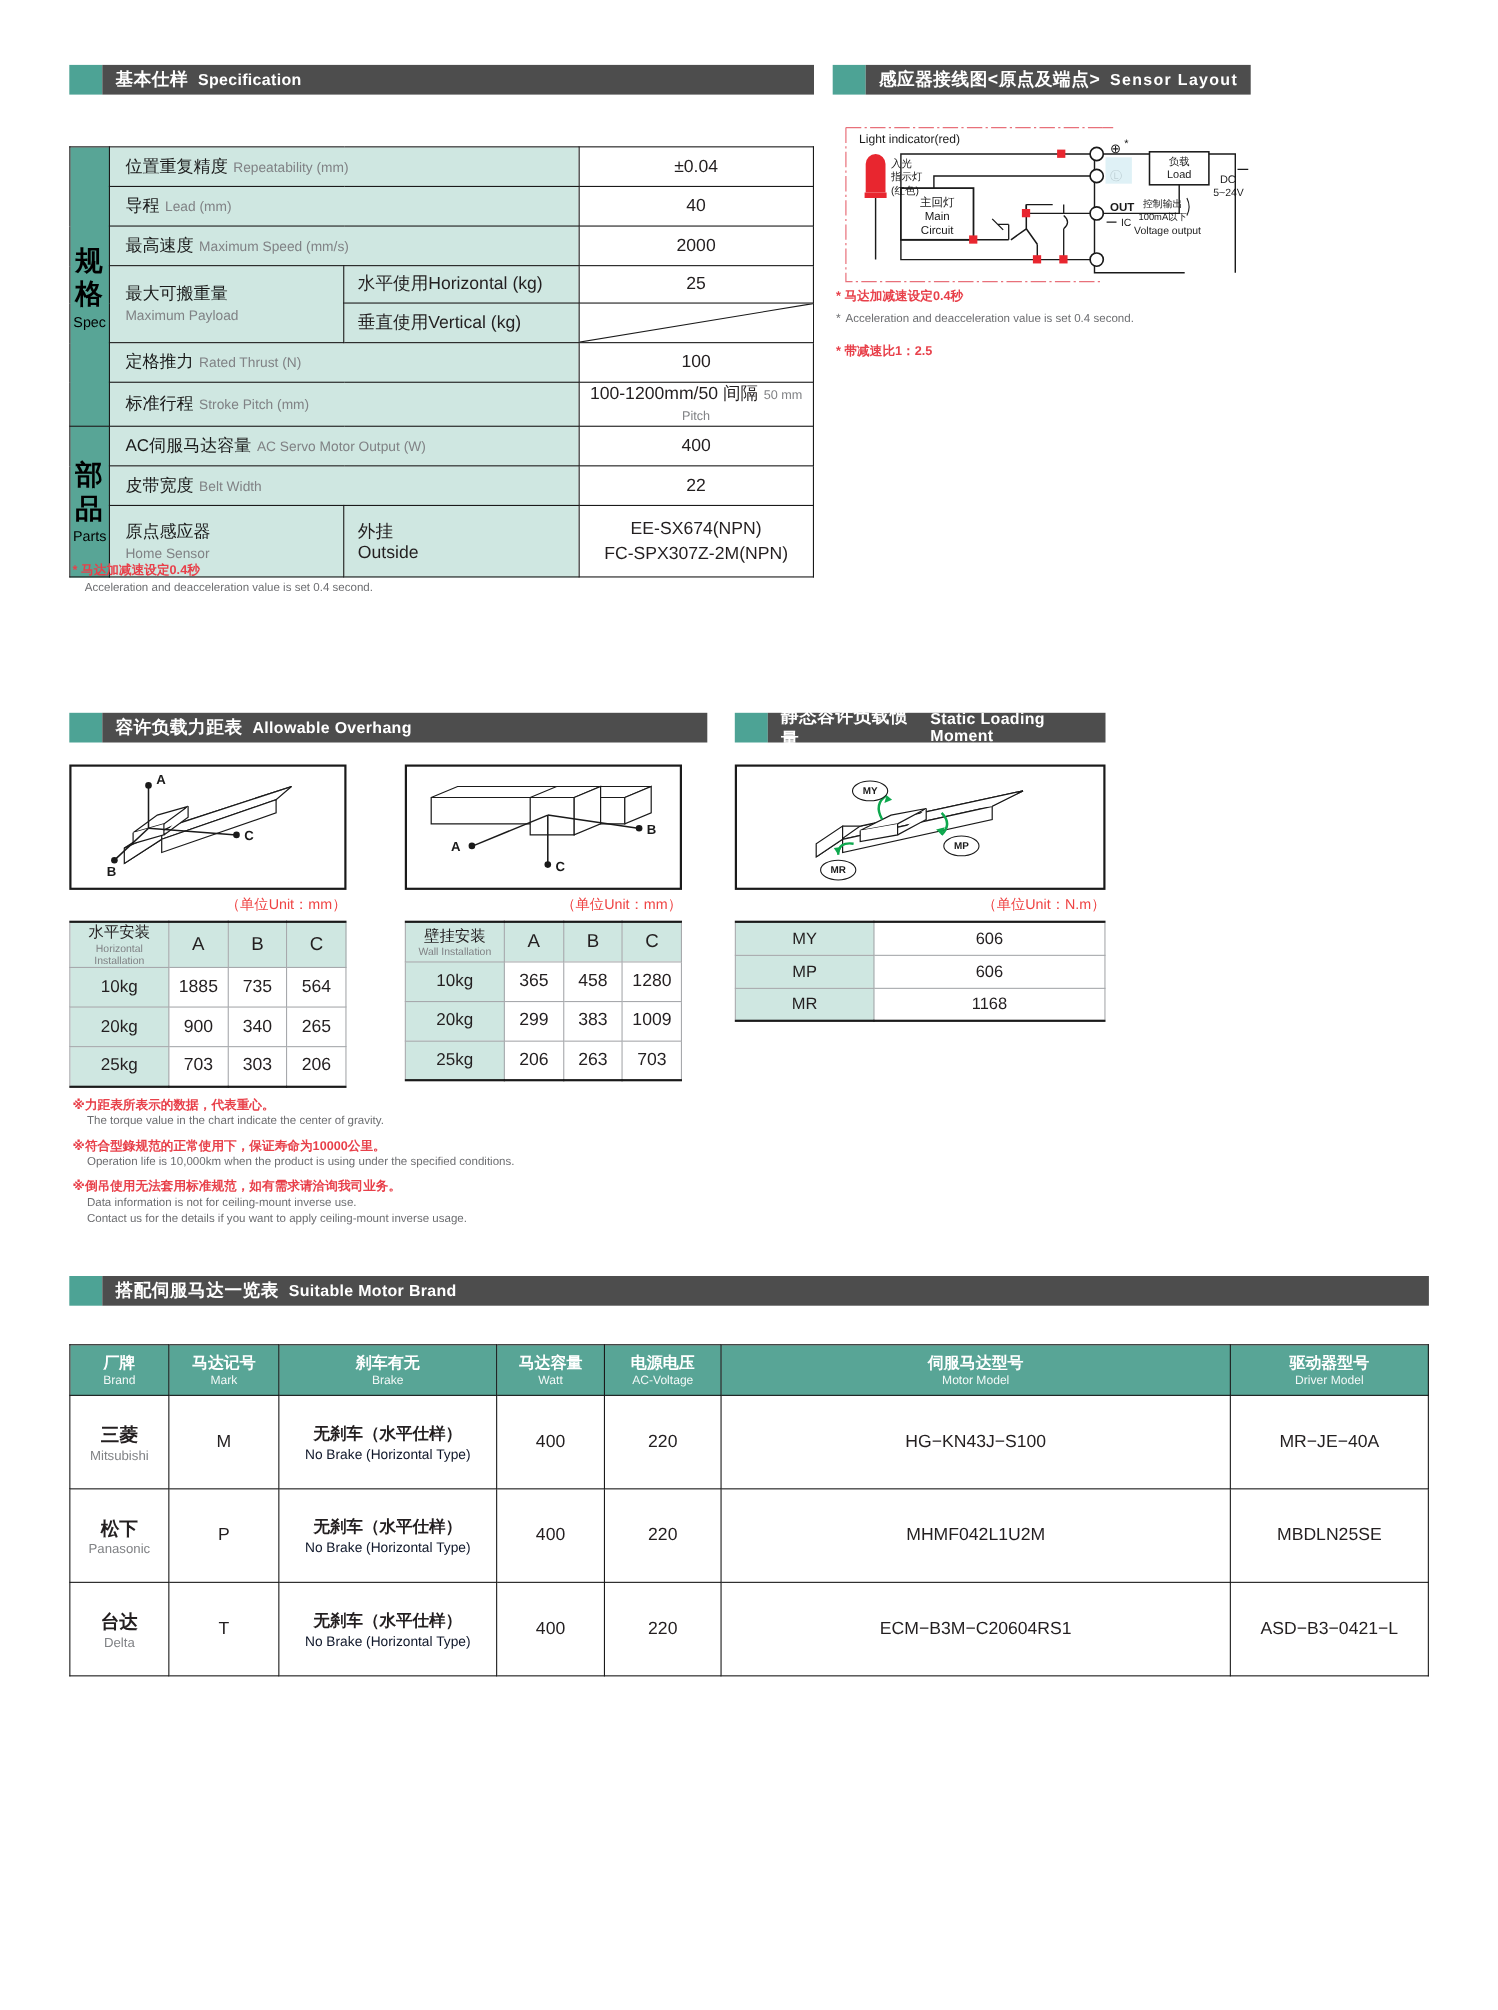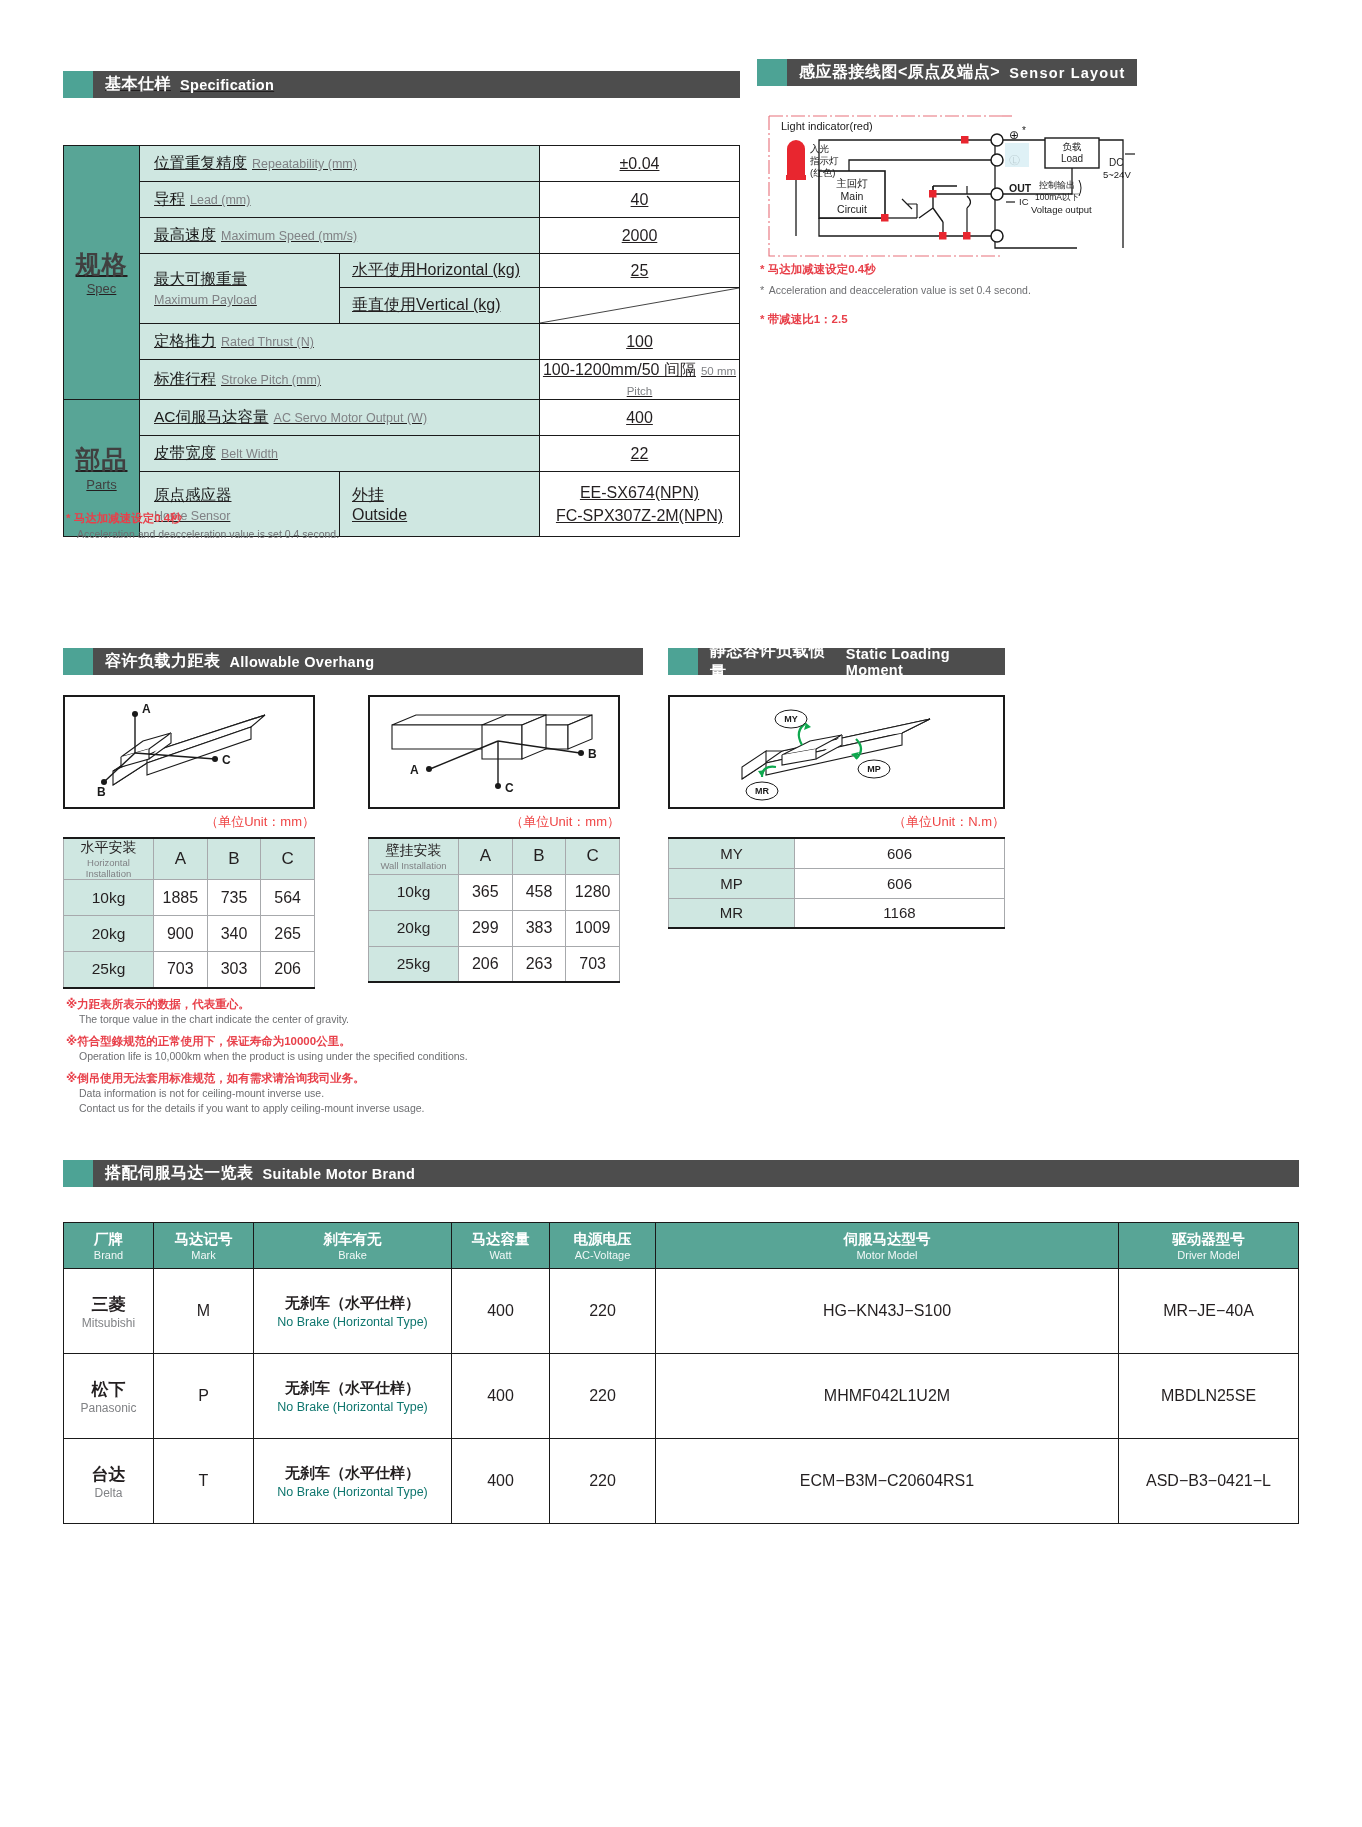--- a/index.html
+++ b/index.html
@@ -16,27 +16,27 @@
   .sect-bar { display: flex; align-items: stretch; height: 27px; }
   .sect-bar .accent { width: 30px; background: #4da395; flex: none; }
   .sect-bar .bar {
     flex: 1; background: #4d4d4d; color: #fff;
     display: flex; align-items: center; padding-left: 12px; gap: 9px;
   }
   .sect-bar .cn { font-size: 16px; font-weight: bold; letter-spacing: .5px; }
   .sect-bar .en { font-size: 14.5px; font-weight: bold; letter-spacing: .3px; }
 
   
-  #spec-wrap { position: absolute; left: 63px; top: 71px; width: 677px; text-decoration: underline; }
+  #spec-wrap { position: absolute; left: 63px; top: 59px; width: 677px; }
   table.spec { border-collapse: collapse; width: 677px; margin-top: 47px;
                border: 1.6px solid #1a1a1a; table-layout: fixed; }
   table.spec td { border: 1px solid #1a1a1a; }
   td.grp {
-    background: #58a596; color: #404040; text-align: center;
-    width: 76px; vertical-align: middle; padding: 4px 0;
+    background: #58a596; color: #000000; text-align: center;
+    width: 36px; vertical-align: middle; padding: 4px 0;
   }
   td.grp .g-cn { font-size: 25px; font-weight: bold; line-height: 1.22; letter-spacing: 1px; }
   td.grp .g-en { font-size: 13px; margin-top: 2px; }
   td.lbl {
     background: #cfe7e1; padding: 7px 0 7px 14px; height: 36px;
   }
   td.lbl .l-cn { font-size: 15.5px; color: #1a1a1a; }
   td.lbl .l-en { font-size: 12.5px; color: #808285; margin-left: 5px; }
   td.sub { background: #cfe7e1; padding: 6px 0 6px 12px; width: 148px; }
   td.val { background: #fff; text-align: center; font-size: 16px; }
@@ -93,21 +93,21 @@
                 table-layout: fixed; border: 1.5px solid #1a1a1a; }
   table.motor td, table.motor th { border: 1px solid #1a1a1a; text-align: center; }
   table.motor th { background: #58a596; color: #fff; font-weight: normal; height: 46px; }
   table.motor th .h-cn { font-size: 14.5px; display: block; font-weight: bold; }
   table.motor th .h-en { font-size: 11px; display: block; opacity: .92; }
   table.motor td { height: 85px; margin-top: 48px; }
   td.brand .b-cn { font-size: 17px; font-weight: bold; display: block; }
   td.brand .b-en { font-size: 12px; color: #808285; display: block; }
   td.mark { font-size: 16px; }
   td.brake .k-cn { font-size: 15px; font-weight: bold; display: block; }
-  td.brake .k-en { font-size: 12.5px; color: #0f766e; display: block; margin-top: 2px; }
+  td.brake .k-en { font-size: 12.5px; color: #0f172a; display: block; margin-top: 2px; }
   td.plain { font-size: 16px; }
 </style>
 </head>
 <body>
 
 <div id="spec-wrap">
   <div class="sect-bar">
     <div class="accent"></div>
     <div class="bar">
       <span class="cn">基本仕样</span>

